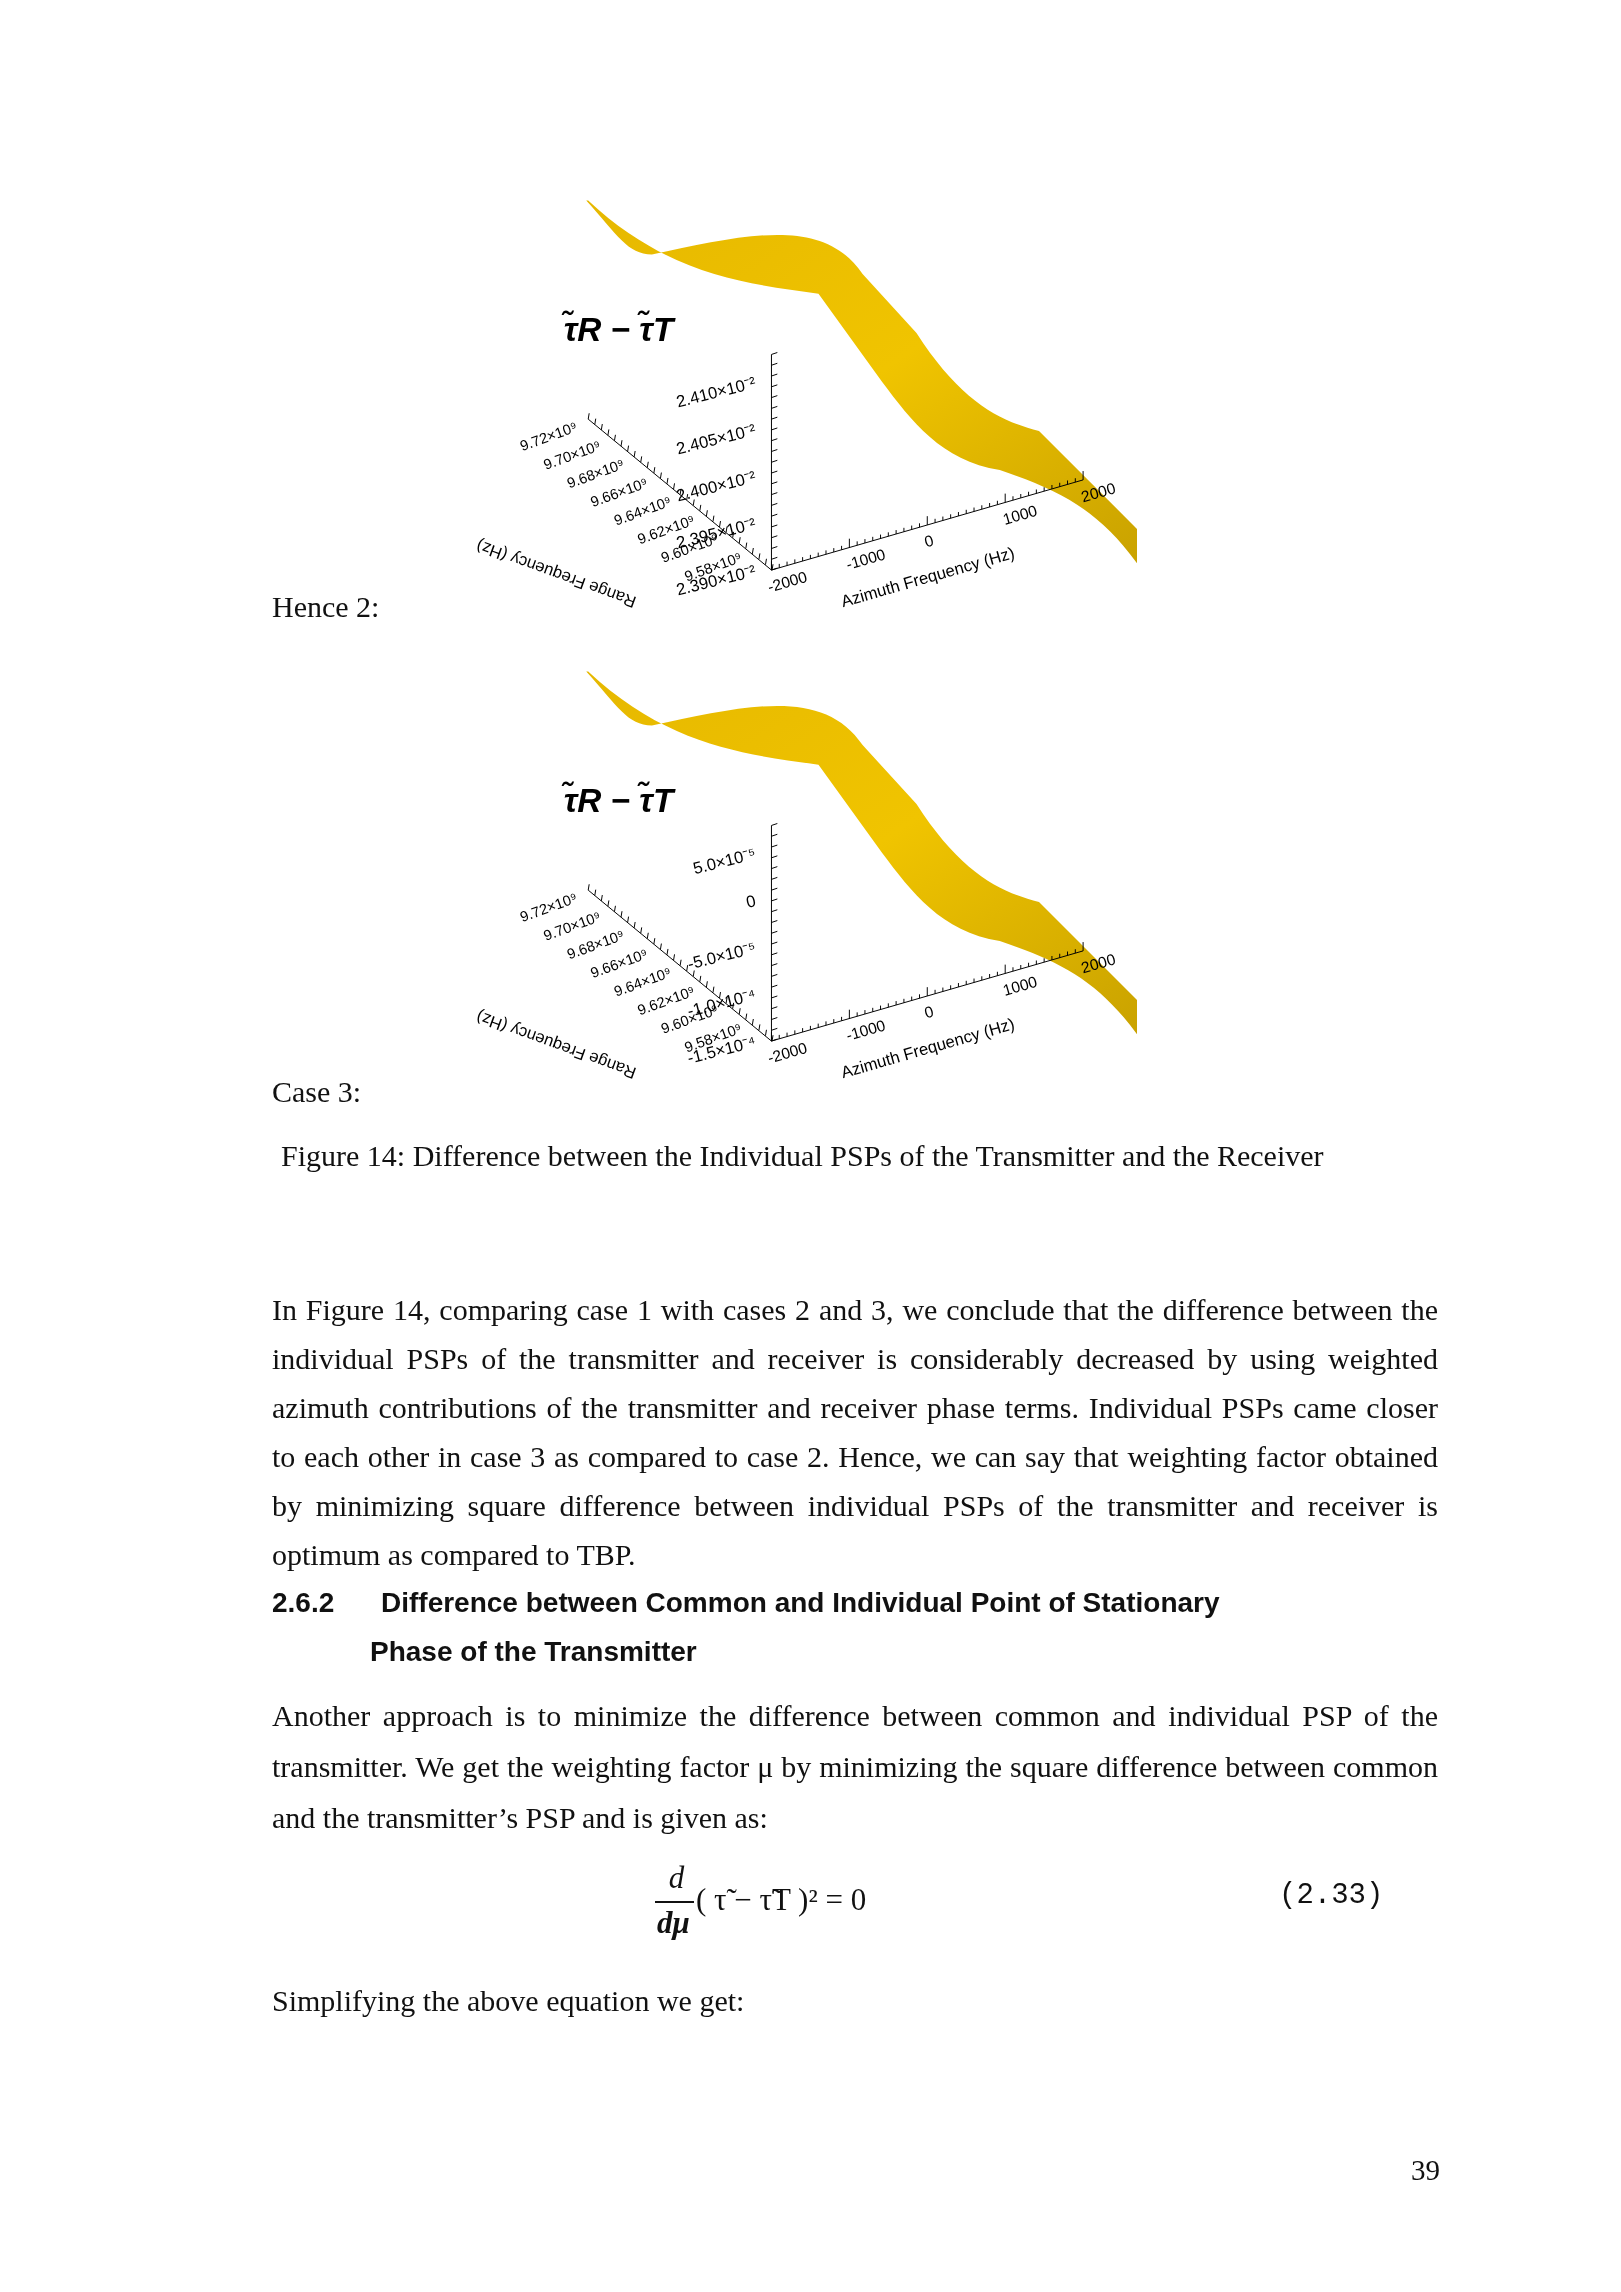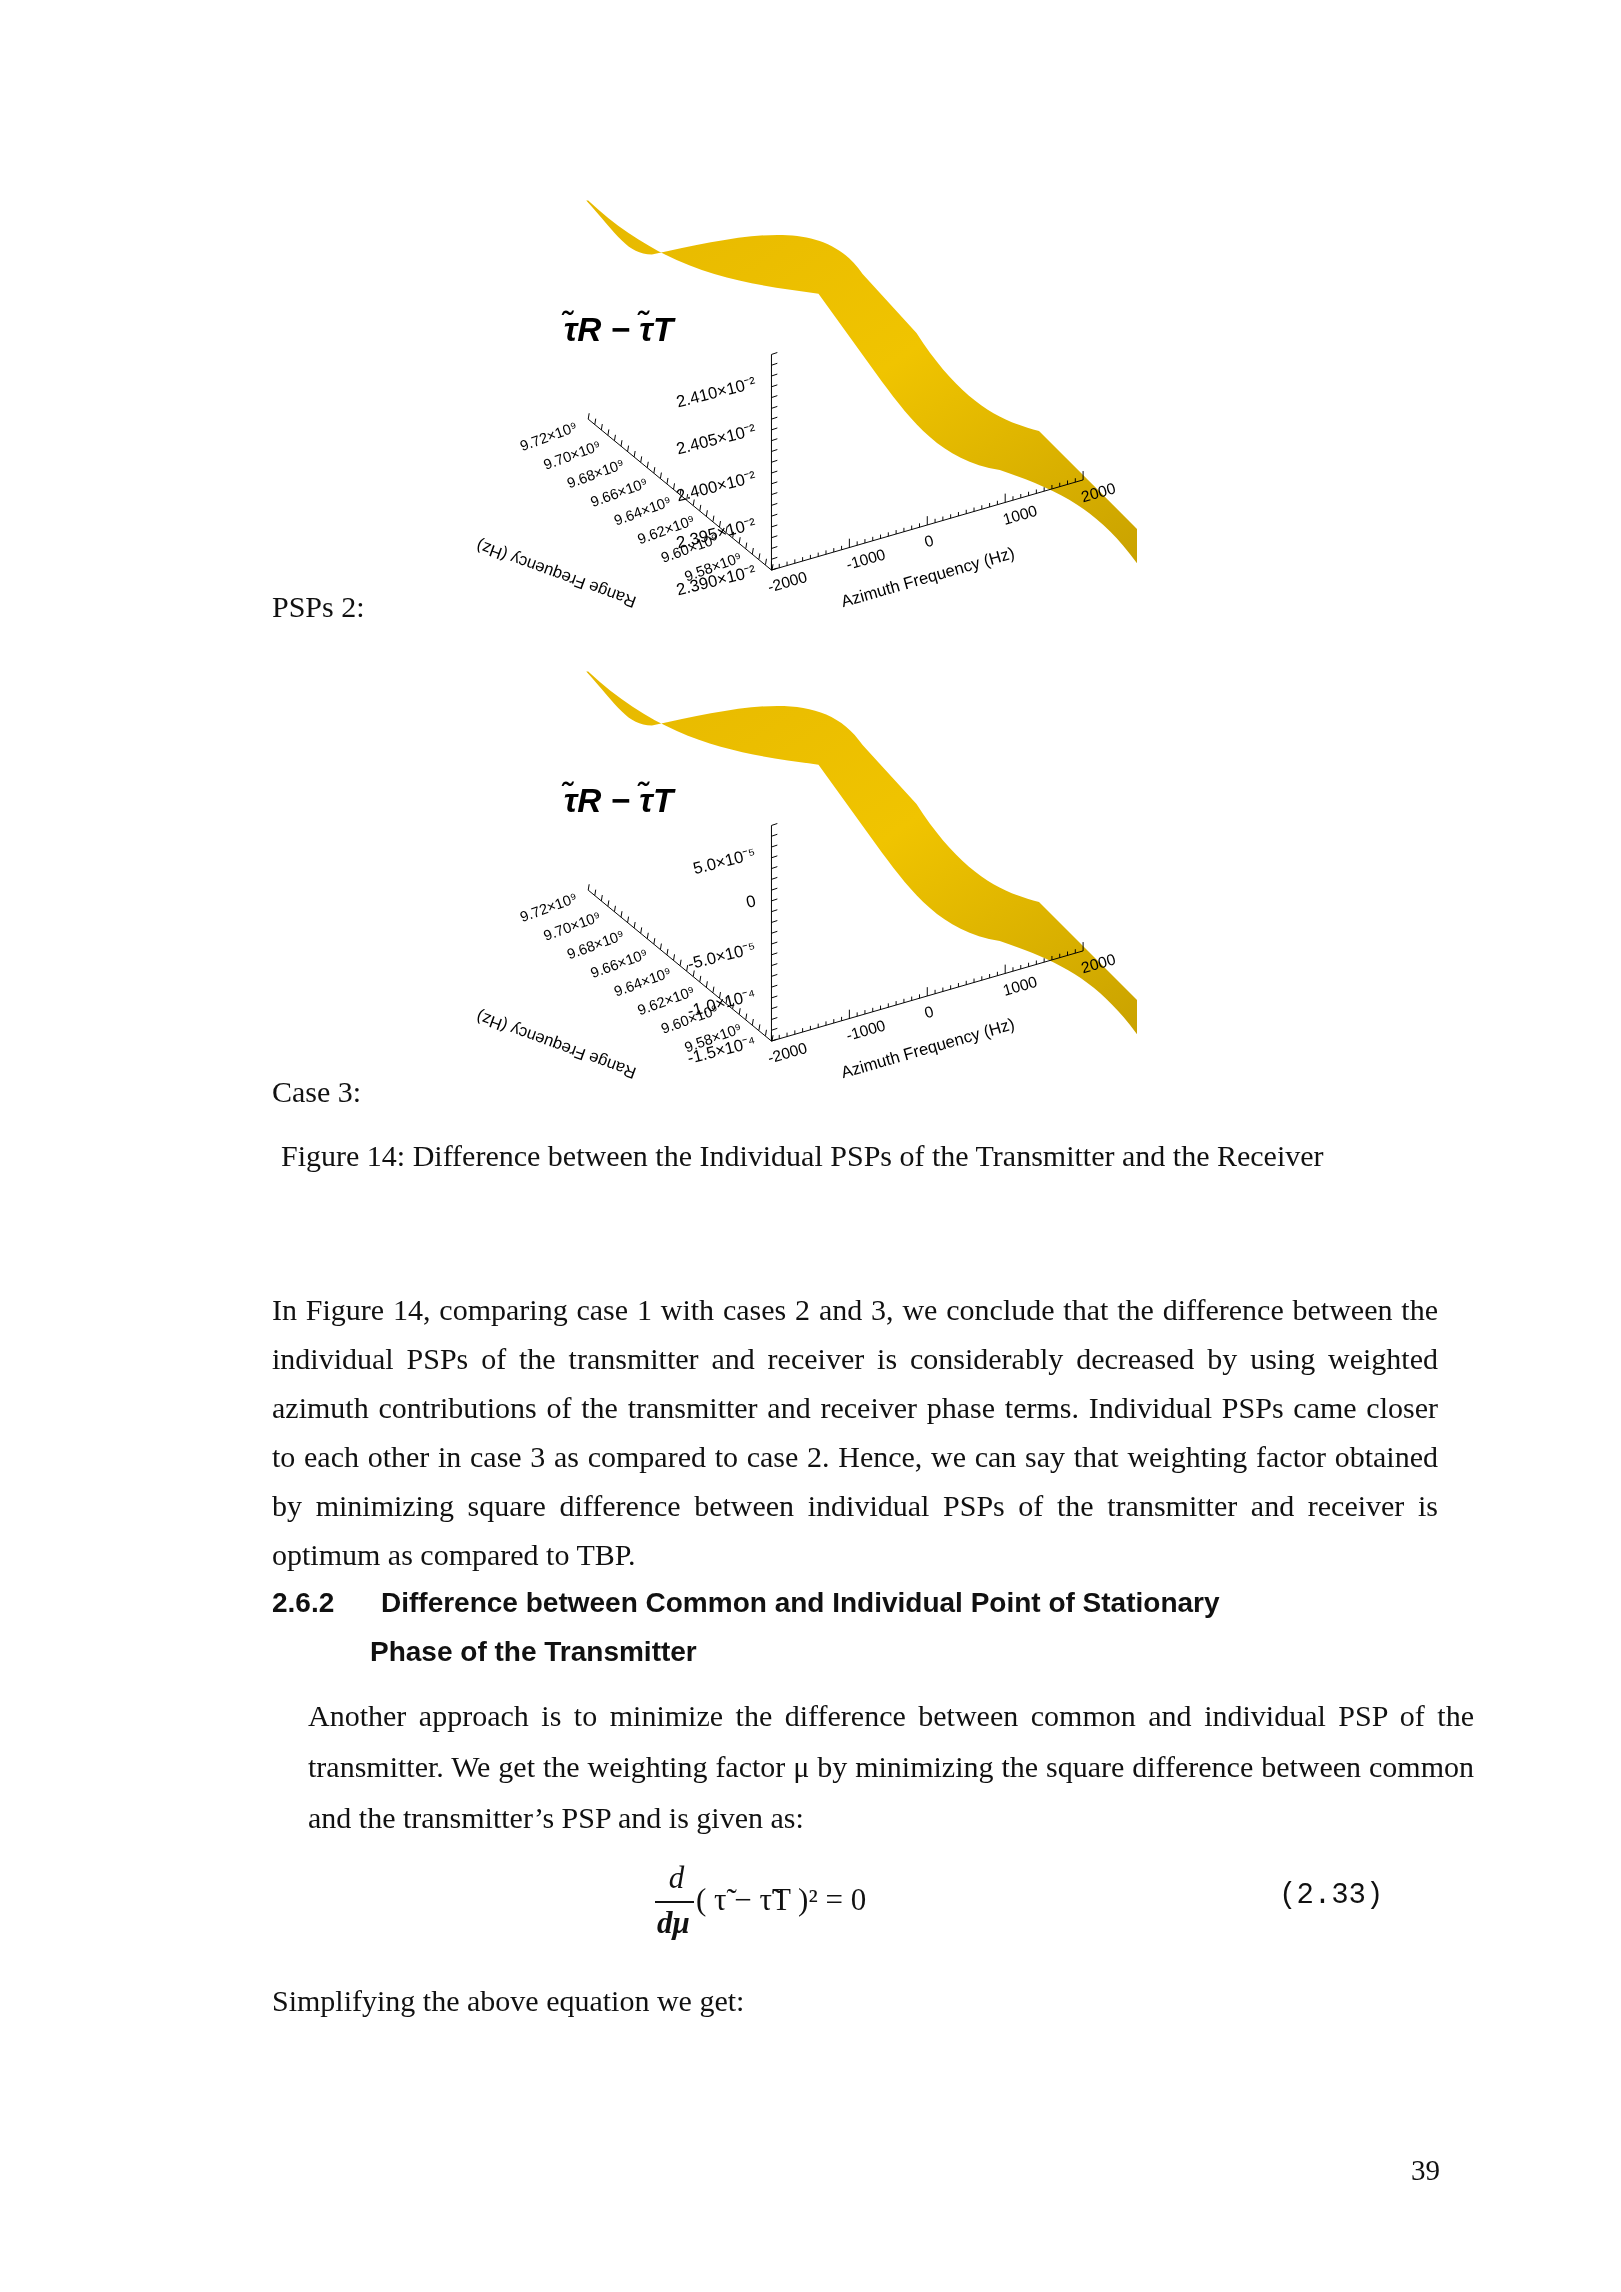--- a/index.html
+++ b/index.html
@@ -11,21 +11,21 @@
   .para { left: 272px; width: 1166px; font-size: 30px; line-height: 49px; text-align: justify; }
   .para p { margin: 0; }
   .heading { font-family: "Liberation Sans", sans-serif; font-weight: bold; font-size: 28px; line-height: 49px; }
   .page-num { font-size: 29px; }
   svg text { font-family: "Liberation Sans", sans-serif; }
   .eq { font-family: "Liberation Serif", serif; font-style: italic; font-size: 31px; }
 </style>
 </head>
 <body>
 
-<div class="abs case-label" style="left:272px; top:590px;">PSPs 2:</div>
+<div class="abs case-label" style="left:272px; top:590px;">Hence 2:</div>
 <div class="abs case-label" style="left:272px; top:1075px;">Case 3:</div>
 
 <svg class="abs" style="left:451px; top:176px;" width="686" height="451" id="plot0" viewBox="0 0 700 460">
     <defs>
       <linearGradient id="yg0" x1="0" y1="0" x2="1" y2="1">
         <stop offset="0" stop-color="#e6b800"></stop>
         <stop offset="0.5" stop-color="#f0c400"></stop>
         <stop offset="1" stop-color="#c9a200"></stop>
       </linearGradient>
     </defs>
@@ -278,21 +278,21 @@
 <div class="abs para" style="top:1237px;margin-top:48px;">
   <p>In Figure 14, comparing case 1 with cases 2 and 3, we conclude that the difference between the individual PSPs of the transmitter and receiver is considerably decreased by using weighted azimuth contributions of the transmitter and receiver phase terms. Individual PSPs came closer to each other in case 3 as compared to case 2. Hence, we can say that weighting factor obtained by minimizing square difference between individual PSPs of the transmitter and receiver is optimum as compared to TBP.</p>
 </div>
 
 <div class="abs heading" style="left:272px; top:1578px;">
   <span>2.6.2</span>
   <span style="position:absolute; left:109px; white-space:nowrap;">Difference between Common and Individual Point of Stationary</span>
 </div>
 <div class="abs heading" style="left:370px; top:1627px; white-space:nowrap;">Phase of the Transmitter</div>
 
-<div class="abs para" style="top:1690px; line-height:51px;margin-left:36px;">
+<div class="abs para" style="top:1690px; line-height:51px;">
   <p>Another approach is to minimize the difference between common and individual PSP of the transmitter. We get the weighting factor μ by minimizing the square difference between common and the transmitter’s PSP and is given as:</p>
 </div>
 
 <div class="abs" style="left:655px; top:1860px; width:274px; height:98px;">
   <div class="eq abs" style="left:13.7px; top:0px;">d</div>
   <div class="abs" style="left:0px; top:41px; width:39px; height:2px; background:#111;"></div>
   <div class="eq abs" style="left:2px; top:45px;font-weight:bold;">dμ</div>
   <div class="eq abs" style="left:41px; top:21.6px; font-style:normal; white-space:nowrap;">( τ̃ − τ̃T )² = 0</div>
 </div>
 <div class="abs" style="left:1279px; top:1879px; font-size:29px;font-family:Liberation Mono, monospace;">(2.33)</div>

